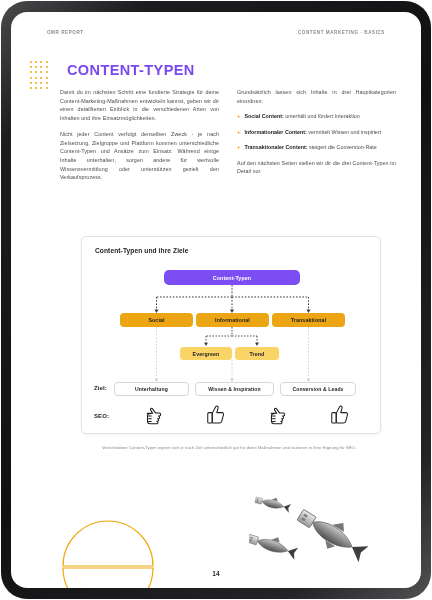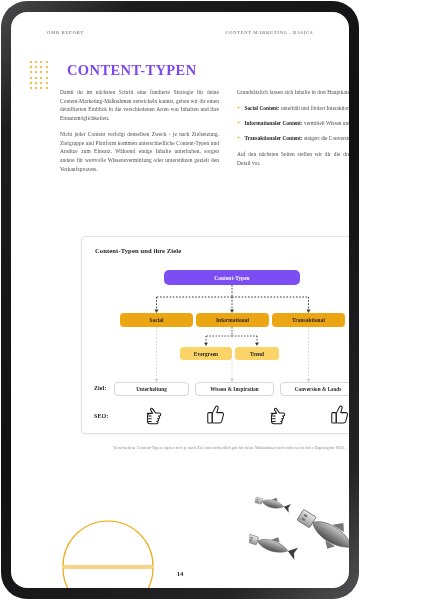--- a/index.html
+++ b/index.html
@@ -7,25 +7,24 @@
     width: 432px; height: 600px;
     background: #ffffff;
     font-family: "Liberation Sans", sans-serif;
     overflow: hidden;
   }
 
   
   #tablet-frame {
     position: absolute;
     left: 1px; top: 1px;
-    width: 358px; height: 598px;
+    width: 430px; height: 598px;
     border-radius: 26px;
     background: linear-gradient(135deg,#4a4a4c 0%,#1d1d1f 14%,#111113 50%,#242426 86%,#515153 100%);
     padding: 11px 10px;
-    font-family: Liberation Serif, serif;
   }
   #tablet-screen {
     position: relative;
     width: 100%; height: 100%;
     background: #ffffff;
     border-radius: 16px;
     overflow: hidden;
   }
 
   

